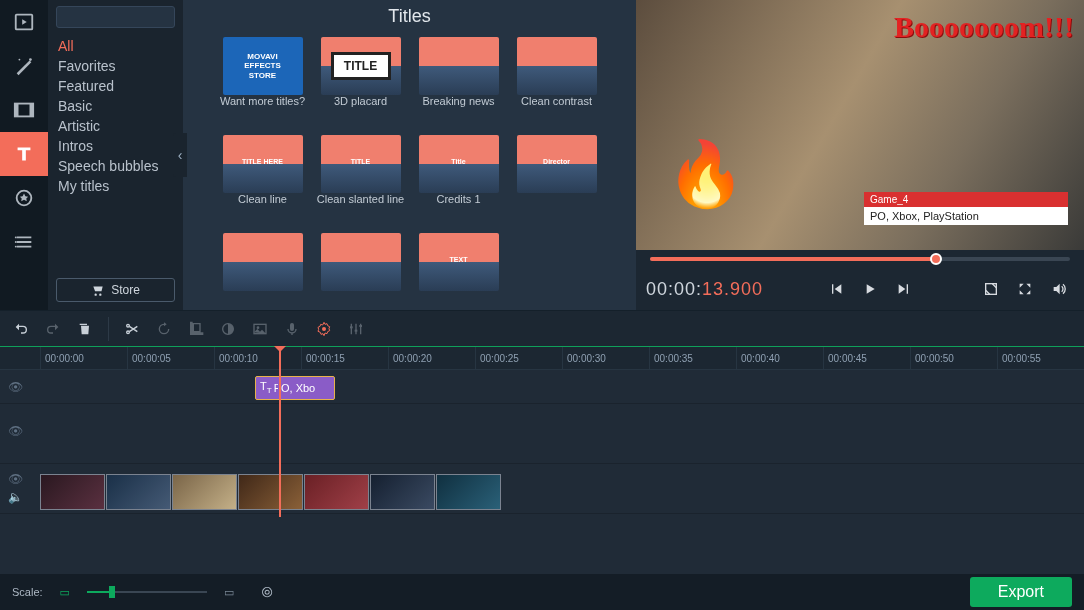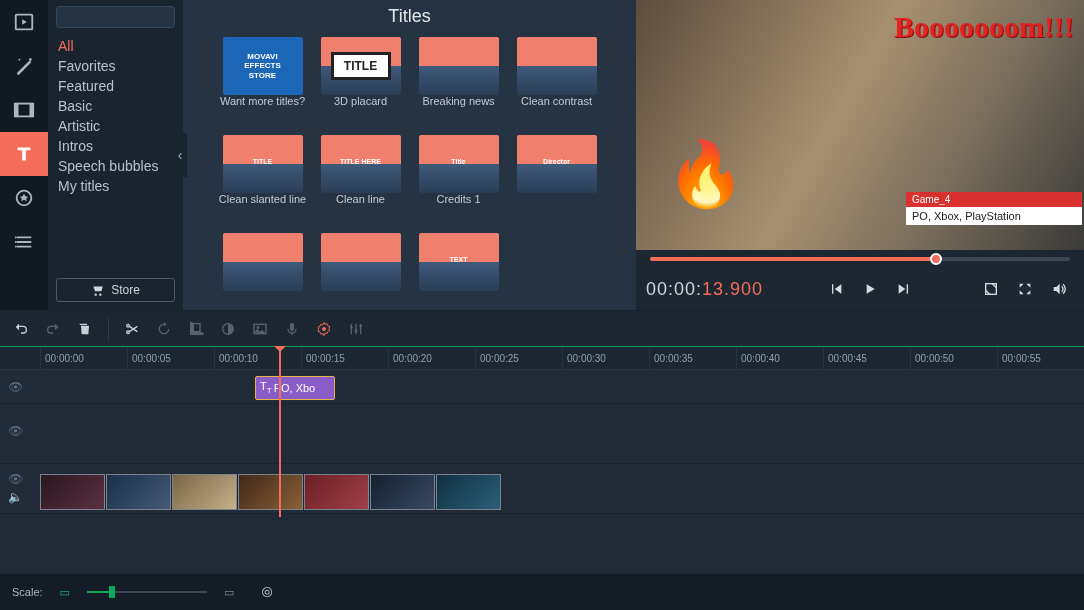--- a/index.html
+++ b/index.html
@@ -24,21 +24,21 @@
 .gtitle{text-align:center;font-size:18px;color:#e2e7ec;padding:6px 0}
 .grid{flex:1;display:grid;grid-template-columns:repeat(4,90px);grid-auto-rows:min-content;gap:14px 8px;justify-content:center;padding:4px 8px;overflow:hidden}
 .gitem{display:flex;flex-direction:column;align-items:center;gap:0;cursor:pointer}
 .thumb{width:80px;height:58px;background:#2d3e52;border-radius:2px;position:relative;overflow:hidden}
 .tlabel{font-size:11px;color:#c2cbd4;text-align:center;line-height:1.2;min-height:26px}
 .collapse{position:absolute;left:-10px;top:50%;transform:translateY(-50%);width:14px;height:44px;background:#1a242e;border-radius:3px 0 0 3px;display:flex;align-items:center;justify-content:center;color:#9db0c3;font-size:14px;cursor:pointer}
 .preview{width:448px;background:#1c2732;display:flex;flex-direction:column}
 .pvimg{flex:1;position:relative;overflow:hidden;background:linear-gradient(120deg,#5c4d3e 0%,#a79070 45%,#7a6e5d 70%,#3a3a38 100%)}
 .booom{position:absolute;top:10px;right:10px;font-family:Liberation Serif, serif;font-size:30px;font-weight:bold;color:#e32222;text-shadow:1px 1px 0 #8b0c0c}
 .fire{position:absolute;left:30px;bottom:38px;font-size:64px}
-.lower3rd{position:absolute;right:2px;bottom:25px;width:176px}
+.lower3rd{position:absolute;right:16px;bottom:25px;width:204px}
 .lower3rd .bar1{background:#d93030;color:#fff;font-size:10px;padding:2px 6px}
 .lower3rd .bar2{background:#fff;color:#222;font-size:11px;padding:3px 6px}
 .pvslider{height:18px;display:flex;align-items:center;padding:0 14px}
 .pvtrack{flex:1;height:4px;background:#3a4653;border-radius:2px;position:relative}
 .pvfill{position:absolute;left:0;top:0;height:4px;background:#f36d5a;border-radius:2px;width:68%}
 .pvknob{position:absolute;left:68%;top:50%;transform:translate(-50%,-50%);width:12px;height:12px;border-radius:50%;background:#f36d5a;border:2px solid #fff}
 .pvctrl{height:42px;display:flex;align-items:center;padding:0 10px;gap:4px}
 .tcode{font-family:monospace;font-size:18px;letter-spacing:1px;color:#cfd6dd}
 .tcode .orange{color:#f36d5a}
 .spacer{flex:1}
@@ -172,29 +172,29 @@
           <div class="gitem">
             <div class="thumb th-mount"></div>
             <div class="tlabel">Breaking news</div>
           </div>
           <div class="gitem">
             <div class="thumb th-mount"></div>
             <div class="tlabel">Clean contrast</div>
           </div>
           <div class="gitem">
             <div class="thumb th-mount">
+              <div class="th-lbl" style="top: 40%; left: 0px; right: 0px;">TITLE HERE</div>
+            </div>
+            <div class="tlabel">Clean line</div>
+          </div>
+          <div class="gitem">
+            <div class="thumb th-mount">
               <div class="th-lbl" style="top: 40%; left: 0px; right: 0px;">TITLE</div>
             </div>
             <div class="tlabel">Clean slanted line</div>
-          </div>
-          <div class="gitem">
-            <div class="thumb th-mount">
-              <div class="th-lbl" style="top: 40%; left: 0px; right: 0px;">TITLE HERE</div>
-            </div>
-            <div class="tlabel">Clean line</div>
           </div>
           <div class="gitem">
             <div class="thumb th-mount">
               <div class="th-lbl" style="top: 40%; left: 0px; right: 0px;">Title</div>
             </div>
             <div class="tlabel">Credits 1</div>
           </div>
           <div class="gitem">
             <div class="thumb th-mount">
               <div class="th-lbl" style="top: 40%; left: 0px; right: 0px;">Director</div>
@@ -393,14 +393,15 @@
     <span style="color:#0daa5d">▭</span>
     <div class="scaleslider">
         <div class="st"></div>
         <div class="sf"></div>
         <div class="sk"></div>
       </div>
     <span style="color:#7a8896">▭</span>
     <span style="color:#adb8c4;font-size:14px;margin-left:10px">⦾</span>
     <span class="spacer"></span>
     <span class="spacer"></span>
+    <button class="export">Export</button>
   </div>
 </div>
 
 </body></html>

